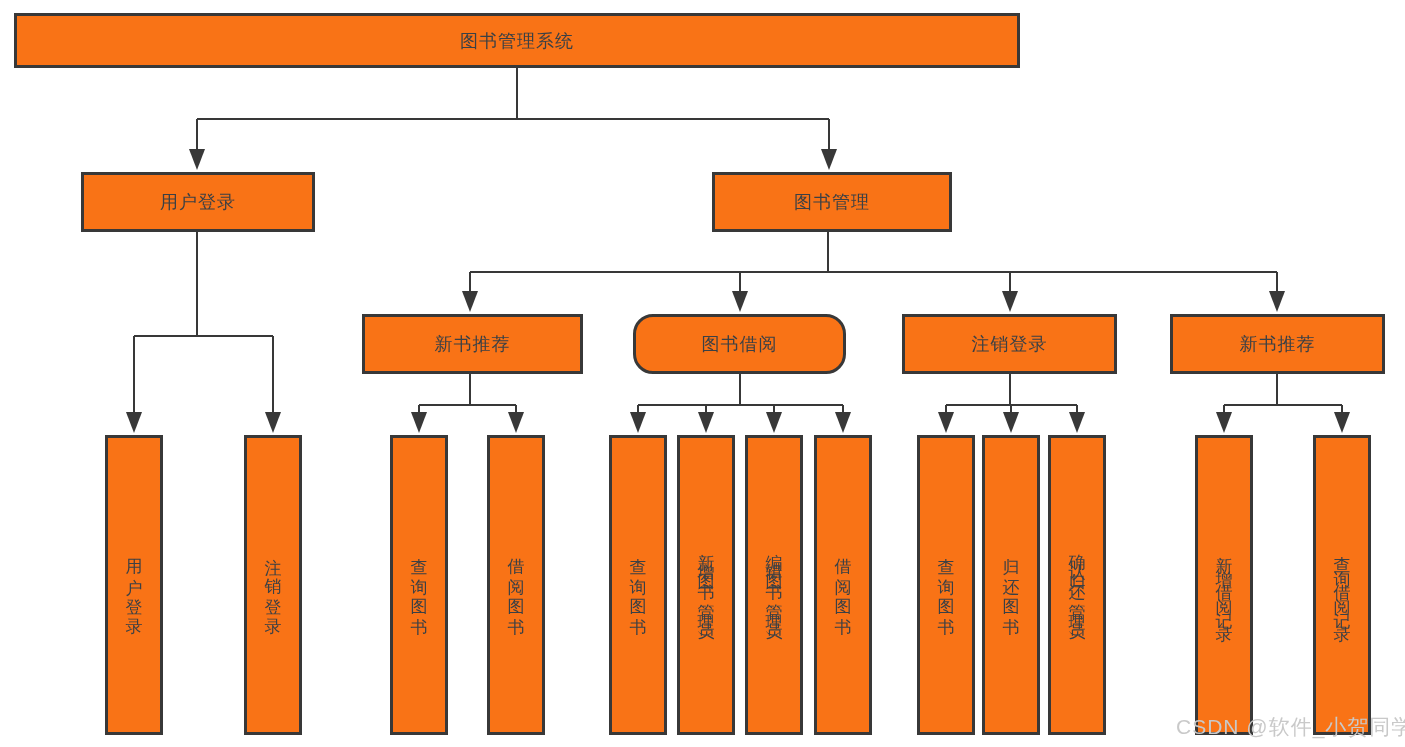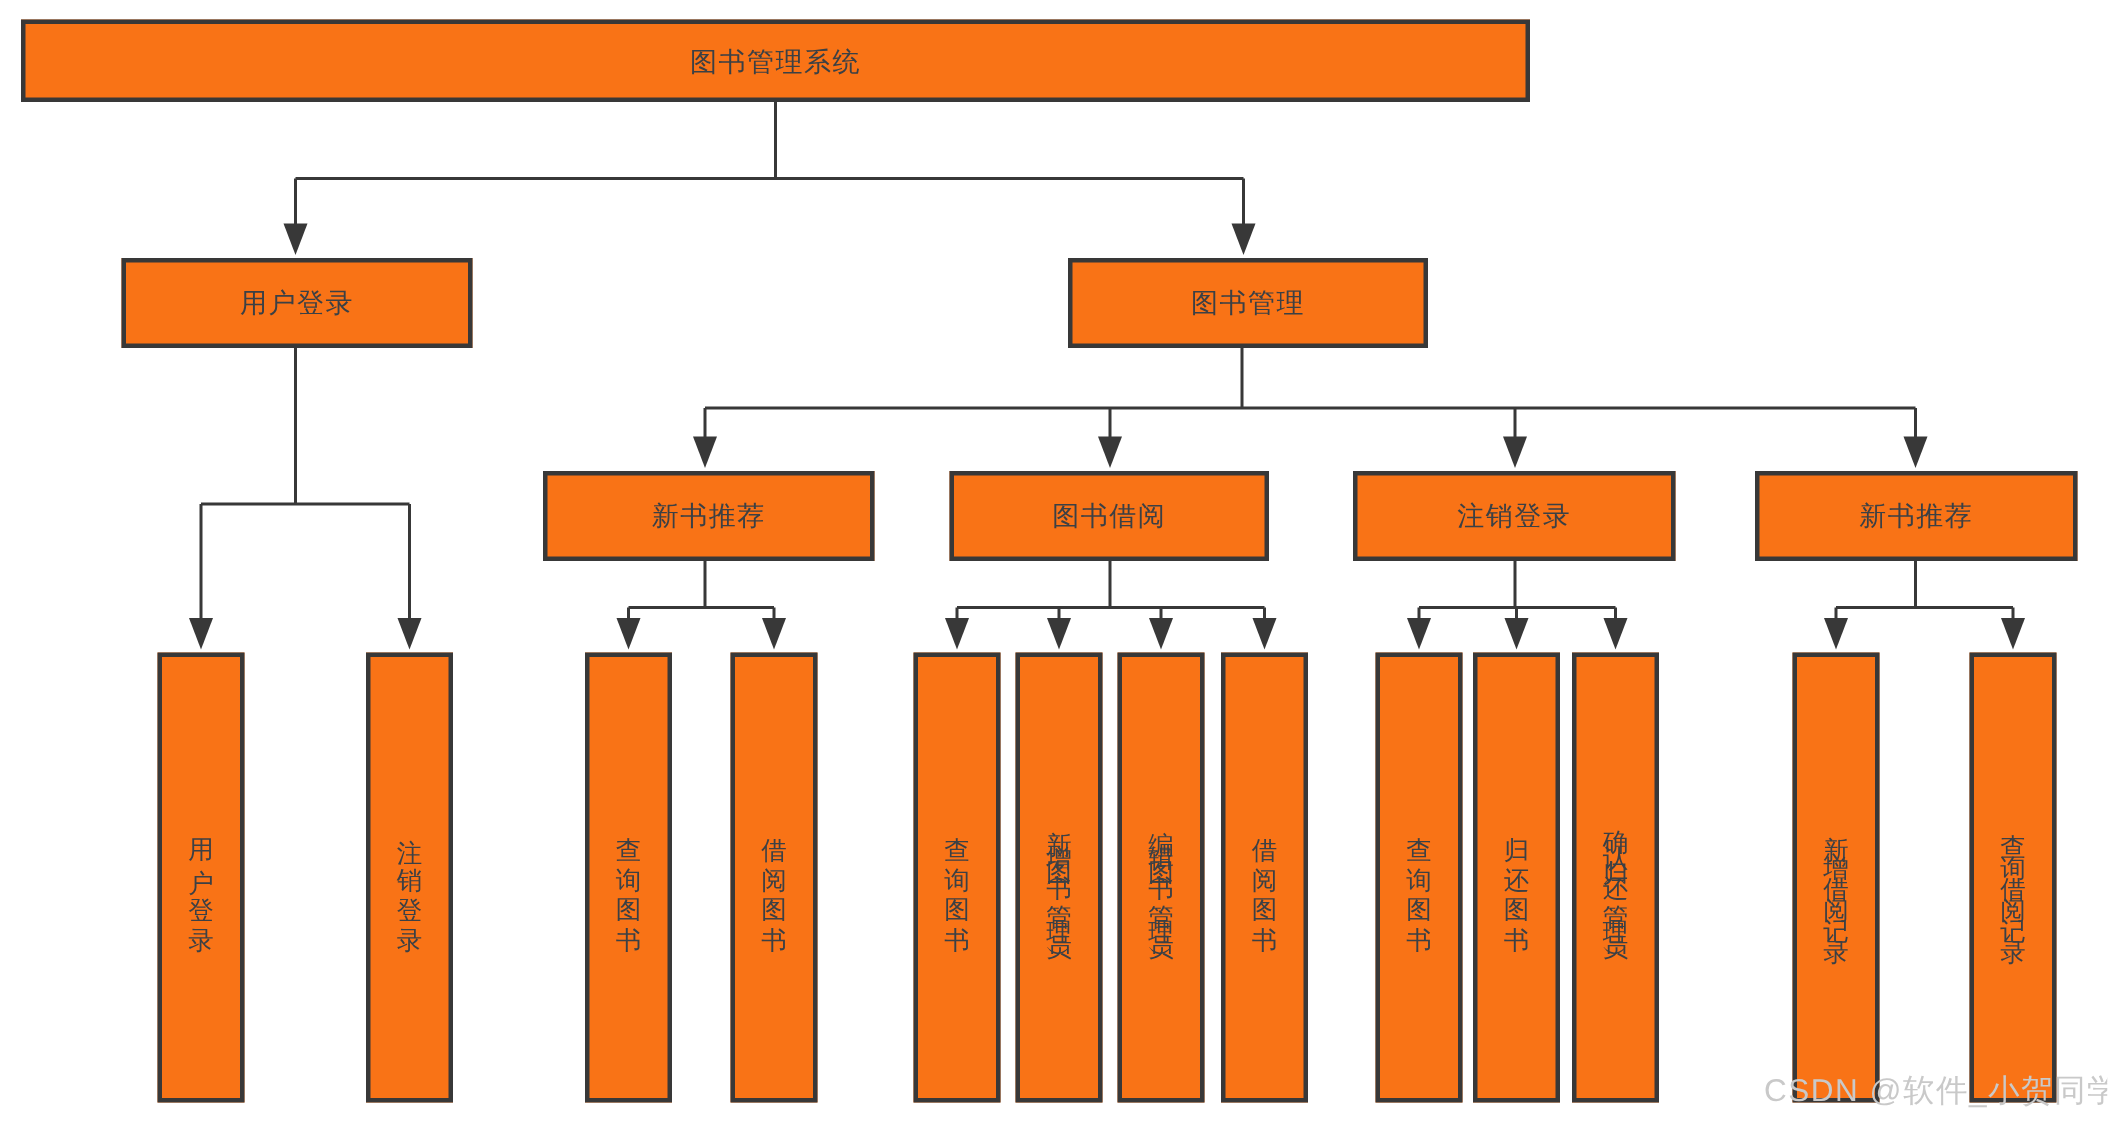--- a/index.html
+++ b/index.html
@@ -96,21 +96,21 @@
   <div class="box hbox" style="left:81px;top:172px;width:234px;">
     <span>用户登录</span>
   </div>
   <div class="box hbox" style="left:712px;top:172px;width:240px;">
     <span>图书管理</span>
   </div>
 
   <div class="box hbox" style="left:362px;top:314px;width:221px;justify-content:center;">
     <span>新书推荐</span>
   </div>
-  <div class="box hbox" style="left:633px;top:314px;width:213px;">
+  <div class="box hbox" style="left:633px;top:314px;width:213px;border-radius:20px;">
     <span>图书借阅</span>
   </div>
   <div class="box hbox" style="left:902px;top:314px;width:215px;">
     <span>注销登录</span>
   </div>
   <div class="box hbox" style="left:1170px;top:314px;width:215px;">
     <span>新书推荐</span>
   </div>
 
   <div class="box leaf" style="left:105px;">

